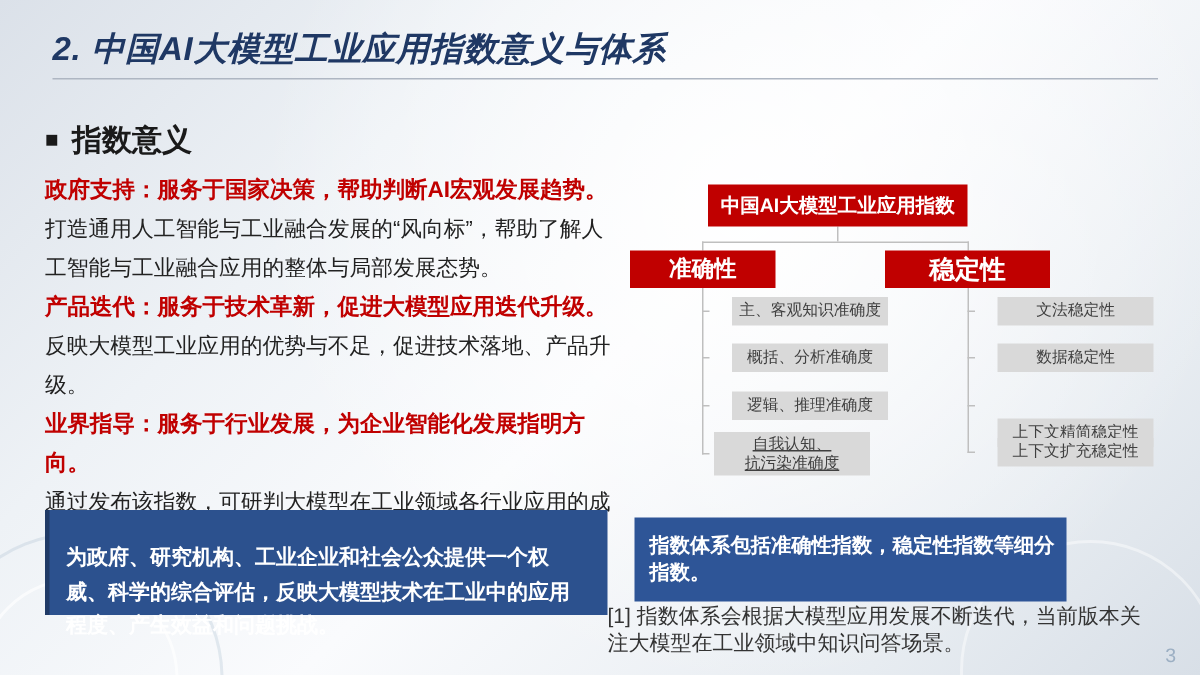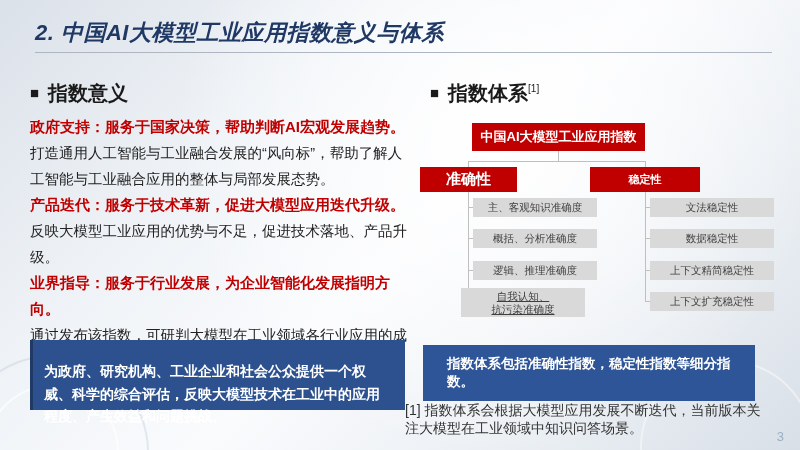--- a/index.html
+++ b/index.html
@@ -25,33 +25,33 @@
   .head-left{left:30px;top:80px;}
   .head-right{left:430px;top:80px;}
 
   .meaning{position:absolute;left:30px;top:114px;width:385px;font-size:14.5px;line-height:26px;color:#222;}
   .meaning p{margin:0;}
   .meaning p.red{color:#c00000;font-weight:bold;font-size:15px;}
 
   .box-blue{position:absolute;color:#fff;font-weight:bold;box-sizing:border-box;}
   .box-blue-left{left:30px;top:340px;width:375px;height:70px;background:#2c518e;border-left:3px solid #203a66;
     font-size:14px;line-height:22.5px;padding:20px 12px 0 11px;}
-  .box-blue-right{left:423px;top:345px;width:332px;height:56px;background:#2e5597;
-    font-size:13.5px;display:flex;align-items:center;padding-left:24px;justify-content:flex-end;}
+  .box-blue-right{left:423px;top:345px;width:288px;height:56px;background:#2e5597;
+    font-size:13.5px;display:flex;align-items:center;padding-left:10px;justify-content:flex-end;}
 
   
   .diagram{position:absolute;left:415px;top:115px;width:360px;height:210px;}
   .dg{position:absolute;box-sizing:border-box;}
   .line{background:#bfbfbf;}
   .redbox{background:#c00000;color:#fff;font-weight:bold;display:flex;align-items:center;justify-content:center;text-align:center;}
   .root{left:57px;top:8px;width:173px;height:28px;font-size:13px;}
   .cat-acc{left:5px;top:52px;width:97px;height:25px;font-size:15px;}
-  .cat-stab{left:175px;top:52px;width:110px;height:25px;font-size:11px;}
+  .cat-stab{left:175px;top:52px;width:110px;height:25px;font-size:17px;}
   .graybox{background:#d9d9d9;color:#3f3f3f;font-size:10.5px;line-height:19px;text-align:center;white-space:pre-line;}
-  .gi{width:124px;height:19px;}
+  .gi{width:104px;height:19px;margin-left:15px;}
   .gi-tall{height:29px;line-height:13px;padding-top:2px;}
 
   .footnote{position:absolute;left:405px;top:402px;width:365px;font-size:14px;color:#333;}
   .pagenum{position:absolute;right:16px;bottom:6px;font-size:13px;color:#9cafc3;}
 </style>
 </head>
 <body>
 
 <div class="slide">
 
@@ -70,23 +70,20 @@
     <p class="red">政府支持：服务于国家决策，帮助判断AI宏观发展趋势。</p>
     <p>打造通用人工智能与工业融合发展的“风向标”，帮助了解人工智能与工业融合应用的整体与局部发展态势。</p>
     <p class="red">产品迭代：服务于技术革新，促进大模型应用迭代升级。</p>
     <p>反映大模型工业应用的优势与不足，促进技术落地、产品升级。</p>
     <p class="red">业界指导：服务于行业发展，为企业智能化发展指明方向。</p>
     <p>通过发布该指数，可研判大模型在工业领域各行业应用的成熟度，为行业企业智能化升级提供可行性建议。</p>
   </div>
 
   <div class="box-blue box-blue-left">为政府、研究机构、工业企业和社会公众提供一个权威、科学的综合评估，反映大模型技术在工业中的应用程度、产生效益和问题挑战。</div>
 
-  <div class="sec-head head-right">
-    <span class="sq">■</span><span>指数体系</span><sup>[1]</sup>
-  </div>
 
   <div class="diagram">
 
     <div class="dg line" style="left:143px;top:36px;width:1px;height:10px;"></div>
     <div class="dg line" style="left:53px;top:46px;width:178px;height:1px;"></div>
     <div class="dg line" style="left:53px;top:46px;width:1px;height:6px;"></div>
     <div class="dg line" style="left:230px;top:46px;width:1px;height:6px;"></div>
     <div class="dg line" style="left:53px;top:77px;width:1px;height:111px;"></div>
     <div class="dg line" style="left:230px;top:77px;width:1px;height:110px;"></div>
     <div class="dg line" style="left:53px;top:92px;width:5px;height:1px;"></div>
@@ -103,21 +100,21 @@
     <div class="dg redbox cat-stab">稳定性</div>
 
     <div class="dg graybox gi" style="left:58px;top:83px;">主、客观知识准确度</div>
     <div class="dg graybox gi" style="left:58px;top:114px;">概括、分析准确度</div>
     <div class="dg graybox gi" style="left:58px;top:146px;">逻辑、推理准确度</div>
     <div class="dg graybox gi gi-tall" style="left:46px;top:173px;text-decoration:underline;">自我认知、
 抗污染准确度</div>
 
     <div class="dg graybox gi" style="left:235px;top:114px;">数据稳定性</div>
     <div class="dg graybox gi" style="left:235px;top:83px;">文法稳定性</div>
-    <div class="dg graybox gi" style="left:235px;top:146px;">上下文精简稳定性</div>
+    <div class="dg graybox gi" style="left:235px;top:164px;">上下文精简稳定性</div>
     <div class="dg graybox gi" style="left:235px;top:177px;">上下文扩充稳定性</div>
   </div>
 
   <div class="box-blue box-blue-right">
     <span>指数体系包括准确性指数，稳定性指数等细分指数。</span>
   </div>
 
   <div class="footnote">[1] 指数体系会根据大模型应用发展不断迭代，当前版本关注大模型在工业领域中知识问答场景。</div>
   <div class="pagenum">3</div>
 

